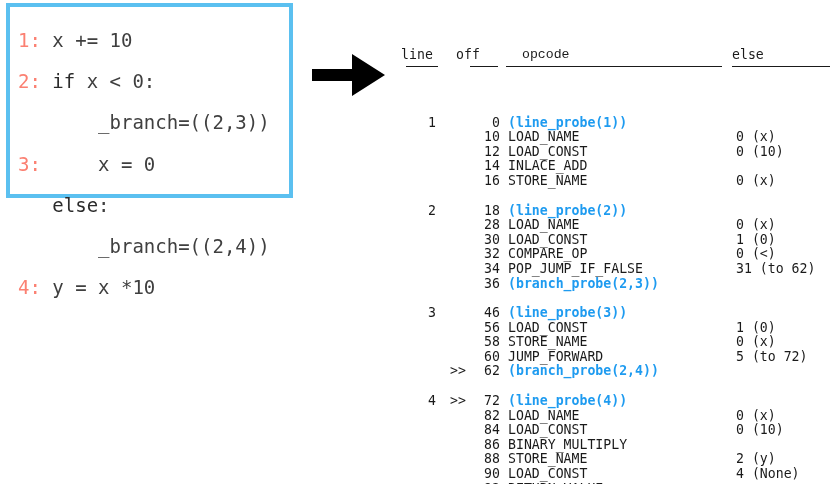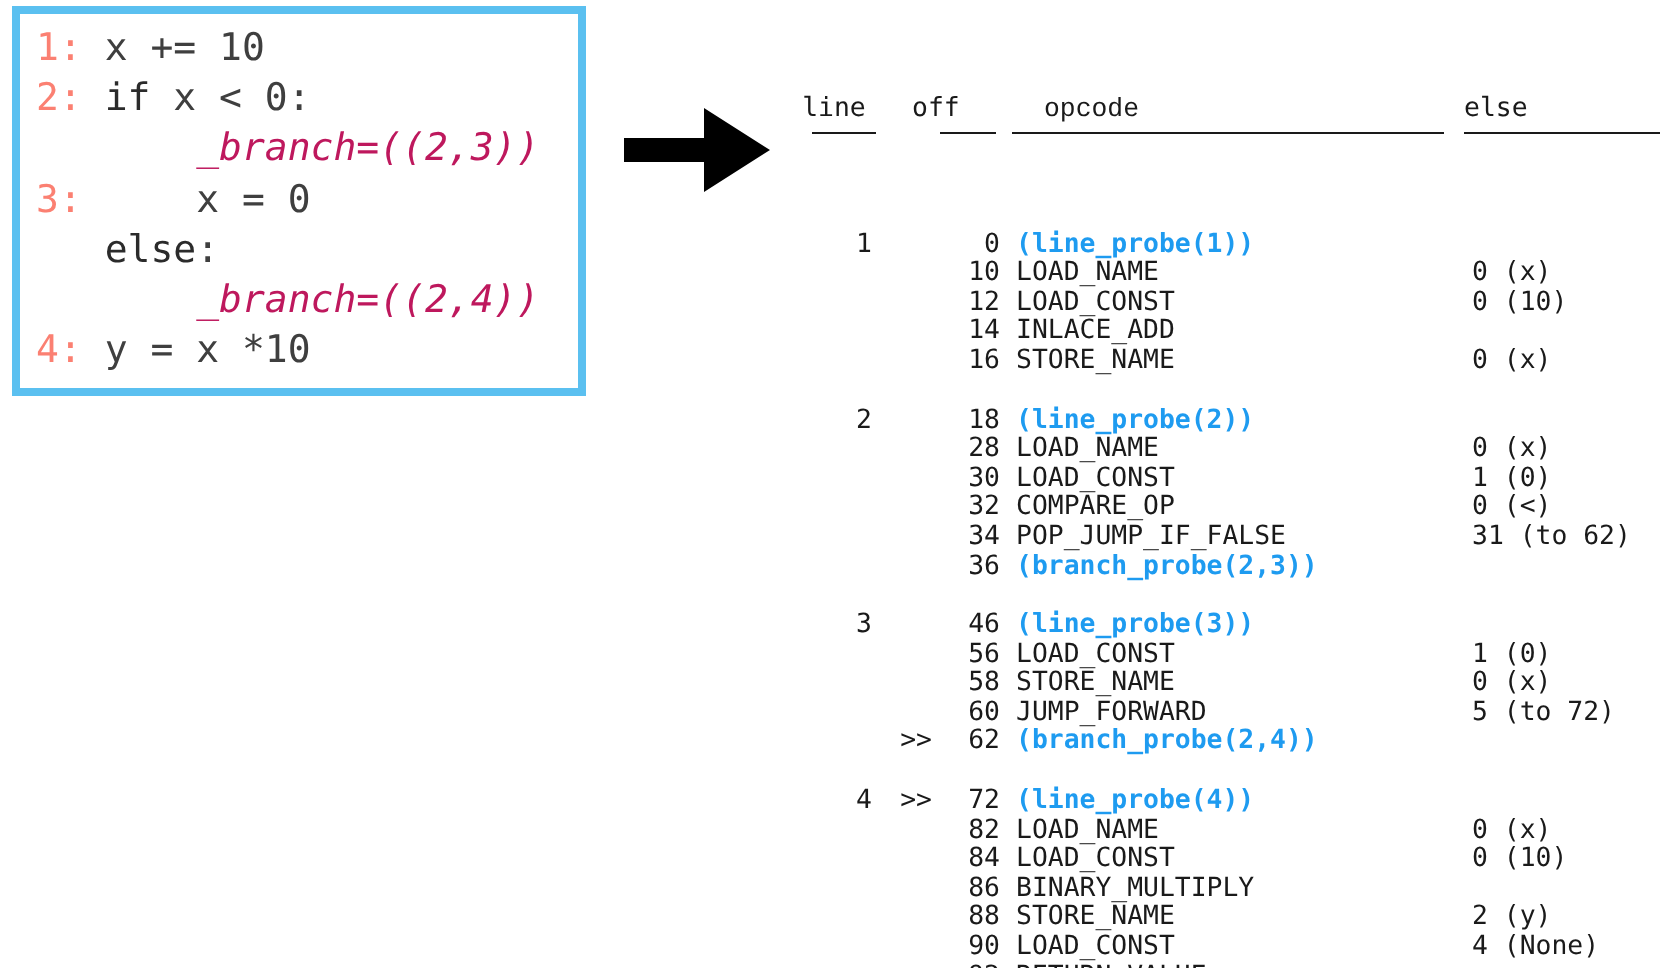--- a/index.html
+++ b/index.html
@@ -30,25 +30,25 @@
   #code-lines {
     position: absolute;
     left: 8px;
     top: 5px;
     right: 2px;
     font-size: 19px;
     line-height: 25.2px;
     white-space: pre;
     letter-spacing: 0px;
   }
-  .cl { display: block; height: 25.2px; }
+  .cl { display: block; height: 25.2px; margin-top: 16px; }
   .lno   { color: #fb8072; }
   .kw    { color: #2b2b2b; font-weight: normal; }
   .src   { color: #3f3f3f; }
-  .probe-src { color: #be185d; font-style: italic; }
+  .probe-src { color: #404040; }
 
   
   #arrow {
     position: absolute;
     left: 312px;
     top: 53px;
     width: 74px;
     height: 44px;
   }
 

